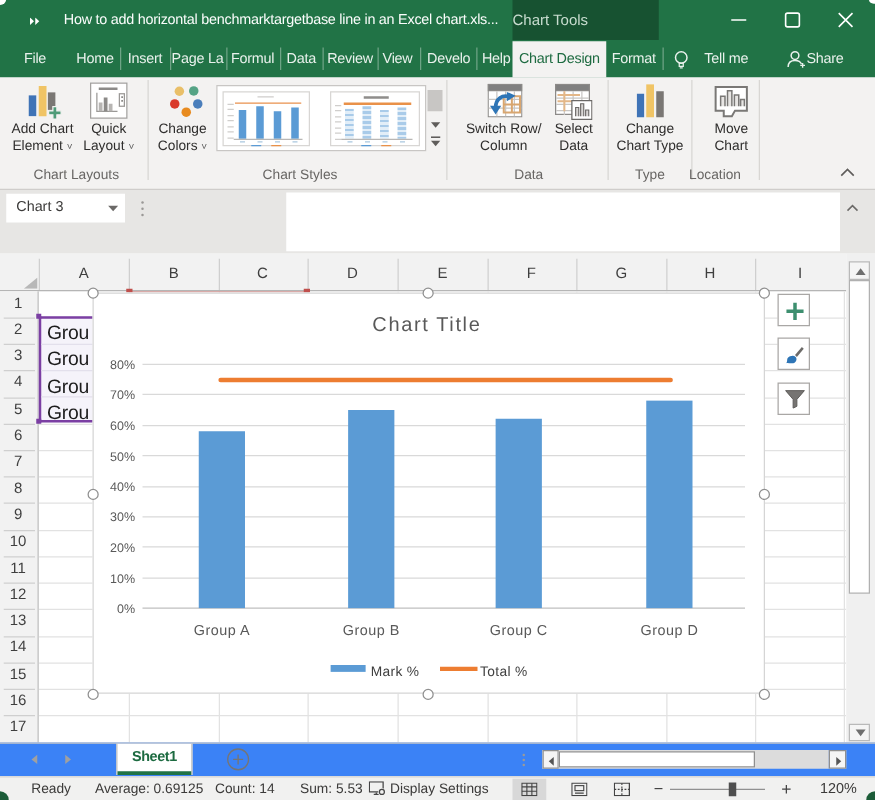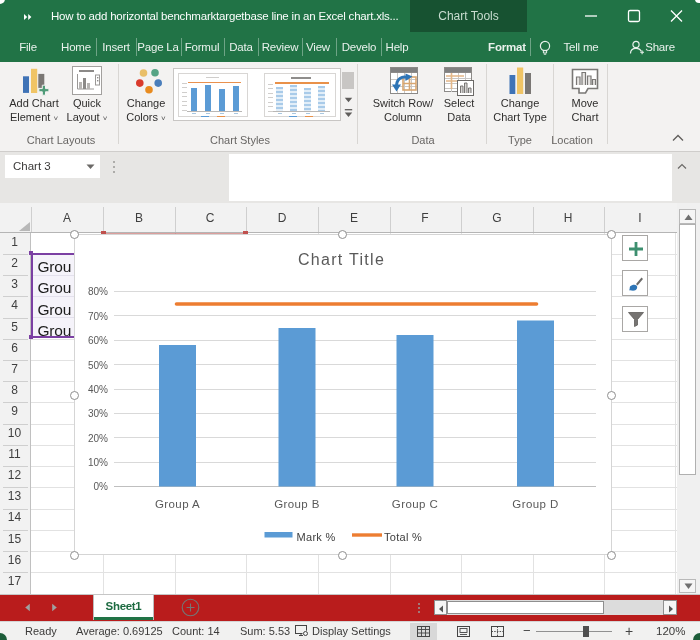--- a/index.html
+++ b/index.html
@@ -17,21 +17,21 @@
   .cbtn{position:absolute;left:622px;width:26px;height:26px;background:#fff;border:1px solid #a9a7a5;box-sizing:border-box;}
 </style>
 </head>
 <body>
 
 <div class="abs" id="titlebar" style="left:0;top:0;width:700px;height:32px;background:#217346;">
   <svg class="abs" style="left:24px;top:13.5px;" width="8" height="6" viewBox="0 0 8 6">
     <path d="M0 0 L3.2 3 L0 6 Z M4.2 0 L7.4 3 L4.2 6 Z" fill="#fff"></path>
   </svg>
   <div class="abs" style="left:51px;top:0;height:32px;line-height:32px;font-size:11.5px;color:#fbfdfc;letter-spacing:-0.2px;">How to add horizontal benchmarktargetbase line in an Excel chart.xls...</div>
-  <div class="abs" style="left:410px;top:0;width:117px;height:32px;background:#175231;color:#c9ddd0;font-size:12px;text-align:center;line-height:32px;">Chart Tools</div>
+  <div class="abs" style="left:410px;top:0;width:117px;height:32px;background:#175231;color:#c9ddd0;font-size:12px;text-align:left;line-height:32px;">Chart Tools</div>
   <svg class="abs" style="left:583px;top:0;" width="110" height="32" viewBox="0 0 110 32">
     <line x1="2" y1="16" x2="14" y2="16" stroke="#fff" stroke-width="1.3"></line>
     <rect x="45.5" y="10.5" width="11" height="11" rx="1.5" fill="none" stroke="#fff" stroke-width="1.3"></rect>
     <path d="M88 10.5 L99 21.5 M99 10.5 L88 21.5" stroke="#fff" stroke-width="1.3"></path>
   </svg>
   <div class="abs" style="left:0;top:0;width:4px;height:2px;background:#c14438;"></div>
   <div class="abs" style="left:0;top:0;width:6px;height:5px;background:#fff;border-radius:0 0 6px 0;transform:translate(-1px,-1px);"></div>
   <div class="abs" style="left:695px;top:-1px;width:6px;height:4px;background:#fff;border-radius:0 0 0 6px;"></div>
 </div>
 
@@ -47,21 +47,22 @@
   <div class="tablabel" style="left:359px;text-align:right;">Develo</div>
   <div class="tablabel" style="left:397px;">Help</div>
   <div class="tabsep" style="left:96px;"></div>
   <div class="tabsep" style="left:136px;"></div>
   <div class="tabsep" style="left:181px;"></div>
   <div class="tabsep" style="left:224px;"></div>
   <div class="tabsep" style="left:258px;"></div>
   <div class="tabsep" style="left:302px;"></div>
   <div class="tabsep" style="left:336px;"></div>
   <div class="tabsep" style="left:381px;"></div>
-  <div class="tablabel" style="left:507px;font-weight:bold;">Format</div>
+  <div class="abs" style="left:410px;top:1px;width:75px;height:29px;background:#f3f2f1;color:#1e6b41;font-size:11.5px;letter-spacing:-0.2px;text-align:center;line-height:29px;">Chart Design</div>
+  <div class="tablabel" style="left:507px;">Format</div>
   <div class="tabsep" style="left:530px;"></div>
   <svg class="abs" style="left:538px;top:8px;" width="14" height="16" viewBox="0 0 14 16">
     <circle cx="7" cy="6" r="4.6" fill="none" stroke="#e9f1ec" stroke-width="1.2"></circle>
     <path d="M5.4 10.4 L8.6 10.4 L8.6 13 L5.4 13 Z M5.8 14.2 L8.2 14.2" fill="none" stroke="#e9f1ec" stroke-width="1"></path>
   </svg>
   <div class="tablabel" style="left:581px;">Tell me</div>
   <svg class="abs" style="left:629px;top:8px;" width="16" height="15" viewBox="0 0 16 15">
     <circle cx="7" cy="4.4" r="3.1" fill="none" stroke="#e9f1ec" stroke-width="1.2"></circle>
     <path d="M1.5 13.5 C1.5 9.8 4 8.3 7 8.3 C9.5 8.3 11.5 9.3 12.2 11.3" fill="none" stroke="#e9f1ec" stroke-width="1.2"></path>
     <path d="M11.2 12.3 L15 12.3 M13.1 10.4 L13.1 14.2" stroke="#e9f1ec" stroke-width="1.1"></path>
@@ -422,21 +423,21 @@
     <div class="abs" style="left:2px;top:377px;width:17px;height:0;"></div>
 
     <div class="abs" style="left:2px;top:376px;width:17px;height:14px;background:#f5f5f5;border:1px solid #b9b9b9;box-sizing:border-box;">
       <svg style="position:absolute;left:3.5px;top:3px;" width="9" height="7" viewBox="0 0 9 7">
           <path d="M0.5 0.5 L8.5 0.5 L4.5 6 Z" fill="#6f6f6f"></path>
         </svg>
     </div>
   </div>
 </div>
 
-<div class="abs" id="tabbar" style="left:0;top:594px;width:700px;height:27px;background:#b91c1c;border-top:1px solid #c6c6c6;box-sizing:border-box;">
+<div class="abs" id="tabbar" style="left:0;top:594px;width:700px;height:27px;background:#3b82f6;border-top:1px solid #c6c6c6;box-sizing:border-box;">
   <svg class="abs" style="left:24px;top:8px;" width="7" height="9" viewBox="0 0 7 9">
       <path d="M5.8 0.8 L1.2 4.5 L5.8 8.2 Z" fill="#a0a0a0"></path>
     </svg>
   <svg class="abs" style="left:51px;top:8px;" width="7" height="9" viewBox="0 0 7 9">
       <path d="M1.2 0.8 L5.8 4.5 L1.2 8.2 Z" fill="#a0a0a0"></path>
     </svg>
   <div class="abs" style="left:93px;top:0;width:61px;height:25px;background:#fff;border-left:1px solid #bdbdbd;border-right:1px solid #bdbdbd;box-sizing:border-box;">
     <div style="width:100%;text-align:center;font-size:11.5px;letter-spacing:-0.3px;font-weight:bold;color:#1d6b41;line-height:22px;">Sheet1</div>
     <div style="position:absolute;left:0;bottom:0;width:100%;height:3px;background:#217346;"></div>
   </div>

